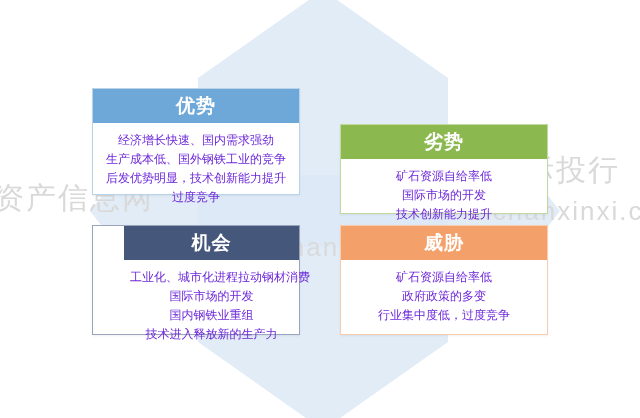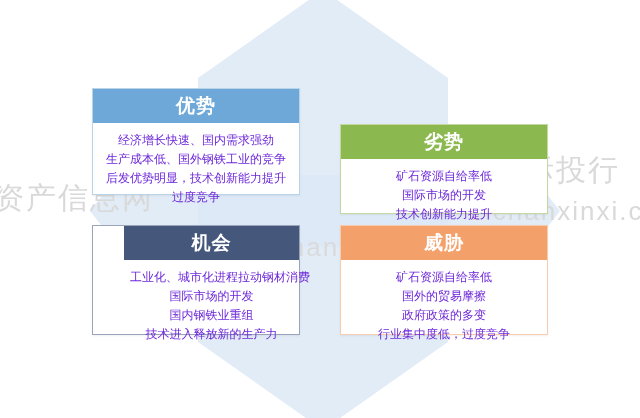--- a/index.html
+++ b/index.html
@@ -127,19 +127,18 @@
       <div>国际市场的开发</div>
       <div>国内钢铁业重组</div>
       <div>技术进入释放新的生产力</div>
     </div>
   </div>
 
   <div class="card brd-orange" id="card-t">
     <div class="hdr h-orange">威胁</div>
     <div class="body">
       <div>矿石资源自给率低</div>
-      <div>国外的贸易摩擦</div>
       <div>政府政策的多变</div>
       <div>行业集中度低，过度竞争</div>
     </div>
   </div>
 
 </div>
 
 </body></html>

